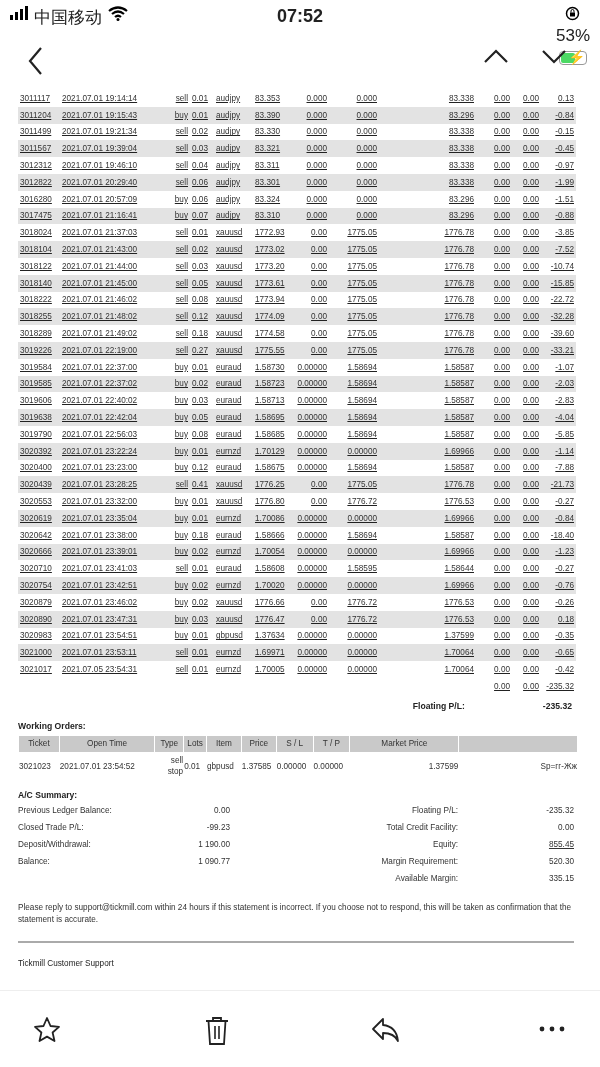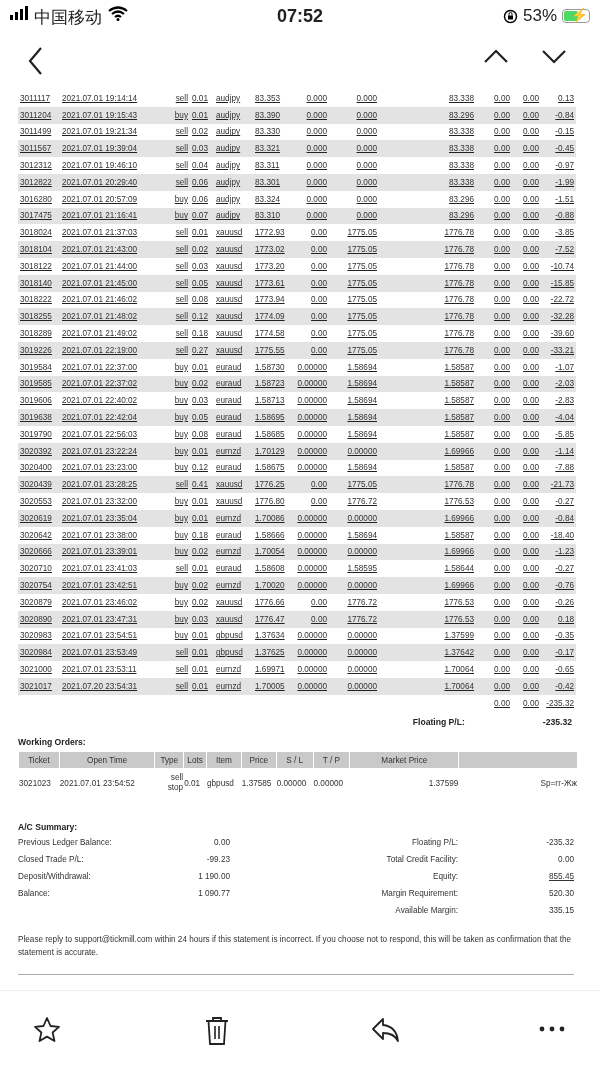--- a/index.html
+++ b/index.html
@@ -1,20 +1,20 @@
 <!DOCTYPE html>
 <html><head>
 <meta charset="utf-8">
 <style>
   * { margin:0; padding:0; box-sizing:border-box; }
   body { width:600px; height:1067px; background:#fff; font-family:"Liberation Sans", sans-serif; color:#222; overflow:hidden; position:relative; }
   .status-bar { position:absolute; top:0; left:0; width:600px; height:34px; font-size:17px; }
   .status-bar .left { position:absolute; left:10px; top:6px; display:flex; align-items:flex-start; gap:6px; }
   .status-bar .time { position:absolute; left:0; right:0; top:6px; text-align:center; font-weight:bold; font-size:18px; }
-  .status-bar .right { position:absolute; right:10px; top:6px; display:flex; align-items:center; gap:5px; }
+  .status-bar .right { position:absolute; right:10px; top:6px; display:flex; align-items:center; gap:5px;flex-direction:column; }
   .signal { display:flex; align-items:flex-end; gap:2px; height:14px; }
   .signal span { width:3px; background:#000; display:block; }
   .battery { width:28px; height:14px; border:1.5px solid #999; border-radius:4px; position:relative; }
   .battery .fill { position:absolute; left:1px; top:1px; bottom:1px; width:53%; background:#4cd964; border-radius:2px; }
   .battery .bolt { position:absolute; left:8px; top:-3px; font-size:14px; }
   .nav { position:absolute; top:44px; left:0; width:600px; height:40px; }
   .nav .back { position:absolute; left:26px; top:0; font-size:34px; color:#222; }
   .nav .up { position:absolute; left:482px; top:2px; }
   .nav .down { position:absolute; left:540px; top:2px; }
   .content { position:absolute; top:90px; left:18px; width:560px; font-size:8.2px; }
@@ -557,50 +557,36 @@
           <td>gbpusd</td>
           <td style="padding-left: 3px;">1.37634</td>
           <td class="r">0.00000</td>
           <td class="r" style="padding-left: 3px;">0.00000</td>
           <td class="r">1.37599</td>
           <td class="r">0.00</td>
           <td class="r">0.00</td>
           <td class="r">-0.35</td>
         </tr>
         <tr>
-          <td>3020984</td>
-          <td>2021.07.01 23:53:49</td>
-          <td class="r">sell</td>
-          <td>0.01</td>
-          <td>gbpusd</td>
-          <td style="padding-left: 3px;">1.37625</td>
-          <td class="r">0.00000</td>
-          <td class="r" style="padding-left: 3px;">0.00000</td>
-          <td class="r">1.37642</td>
-          <td class="r">0.00</td>
-          <td class="r">0.00</td>
-          <td class="r">-0.17</td>
-        </tr>
-        <tr>
           <td>3021000</td>
           <td>2021.07.01 23:53:11</td>
           <td class="r">sell</td>
           <td>0.01</td>
           <td>eurnzd</td>
           <td style="padding-left: 3px;">1.69971</td>
           <td class="r">0.00000</td>
           <td class="r" style="padding-left: 3px;">0.00000</td>
           <td class="r">1.70064</td>
           <td class="r">0.00</td>
           <td class="r">0.00</td>
           <td class="r">-0.65</td>
         </tr>
         <tr>
           <td>3021017</td>
-          <td>2021.07.20 23:54:31</td>
+          <td>2021.07.05 23:54:31</td>
           <td class="r">sell</td>
           <td>0.01</td>
           <td>eurnzd</td>
           <td style="padding-left: 3px;">1.70005</td>
           <td class="r">0.00000</td>
           <td class="r" style="padding-left: 3px;">0.00000</td>
           <td class="r">1.70064</td>
           <td class="r">0.00</td>
           <td class="r">0.00</td>
           <td class="r">-0.42</td>
@@ -655,21 +641,21 @@
           <td>gbpusd</td>
           <td>1.37585</td>
           <td>0.00000</td>
           <td>0.00000</td>
           <td class="r">1.37599</td>
           <td class="r">Sp=гг-Жж</td>
         </tr>
       </tbody>
   </table>
 
-  <div class="sect-title" style="margin-top:24px">A/C Summary:</div>
+  <div class="sect-title" style="margin-top:8px">A/C Summary:</div>
   <div class="summary" id="summary">
       <div class="row" style="left: 0px; top: 0px;">Previous Ledger Balance:</div>
       <div class="row" style="left: 140px; width: 72px; text-align: right; top: 0px;">0.00</div>
       <div class="row" style="left: 0px; top: 17px;">Closed Trade P/L:</div>
       <div class="row" style="left: 140px; width: 72px; text-align: right; top: 17px;">-99.23</div>
       <div class="row" style="left: 0px; top: 34px;">Deposit/Withdrawal:</div>
       <div class="row" style="left: 140px; width: 72px; text-align: right; top: 34px;">1 190.00</div>
       <div class="row" style="left: 0px; top: 51px;">Balance:</div>
       <div class="row" style="left: 140px; width: 72px; text-align: right; top: 51px;">1 090.77</div>
       <div class="row" style="left: 340px; width: 100px; text-align: right; top: 0px;">Floating P/L:</div>

